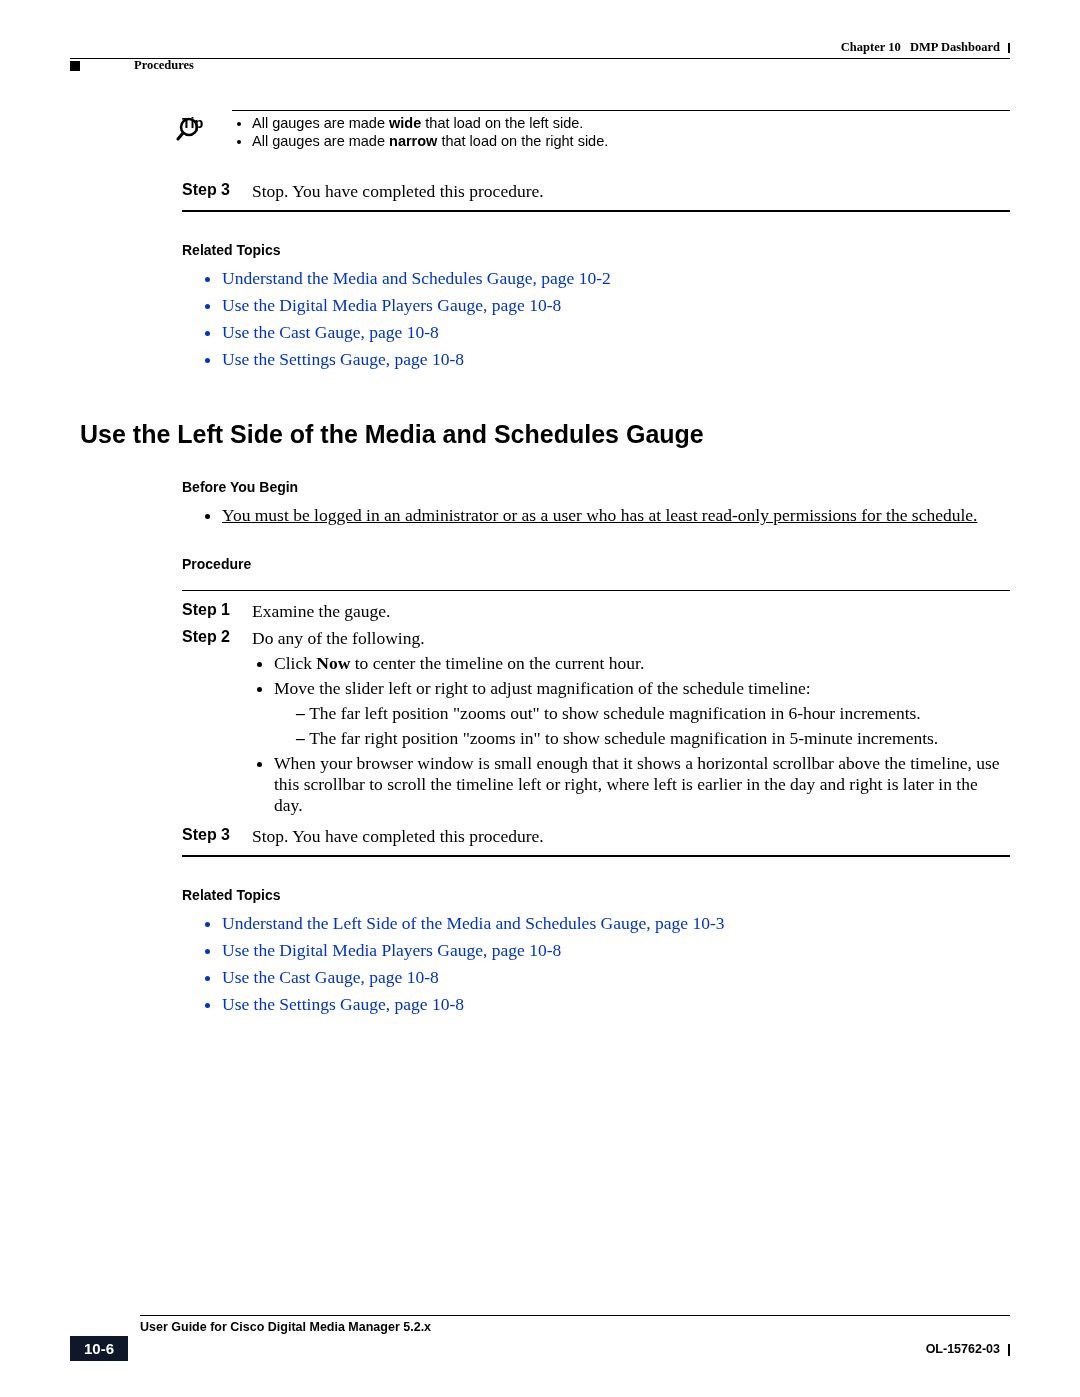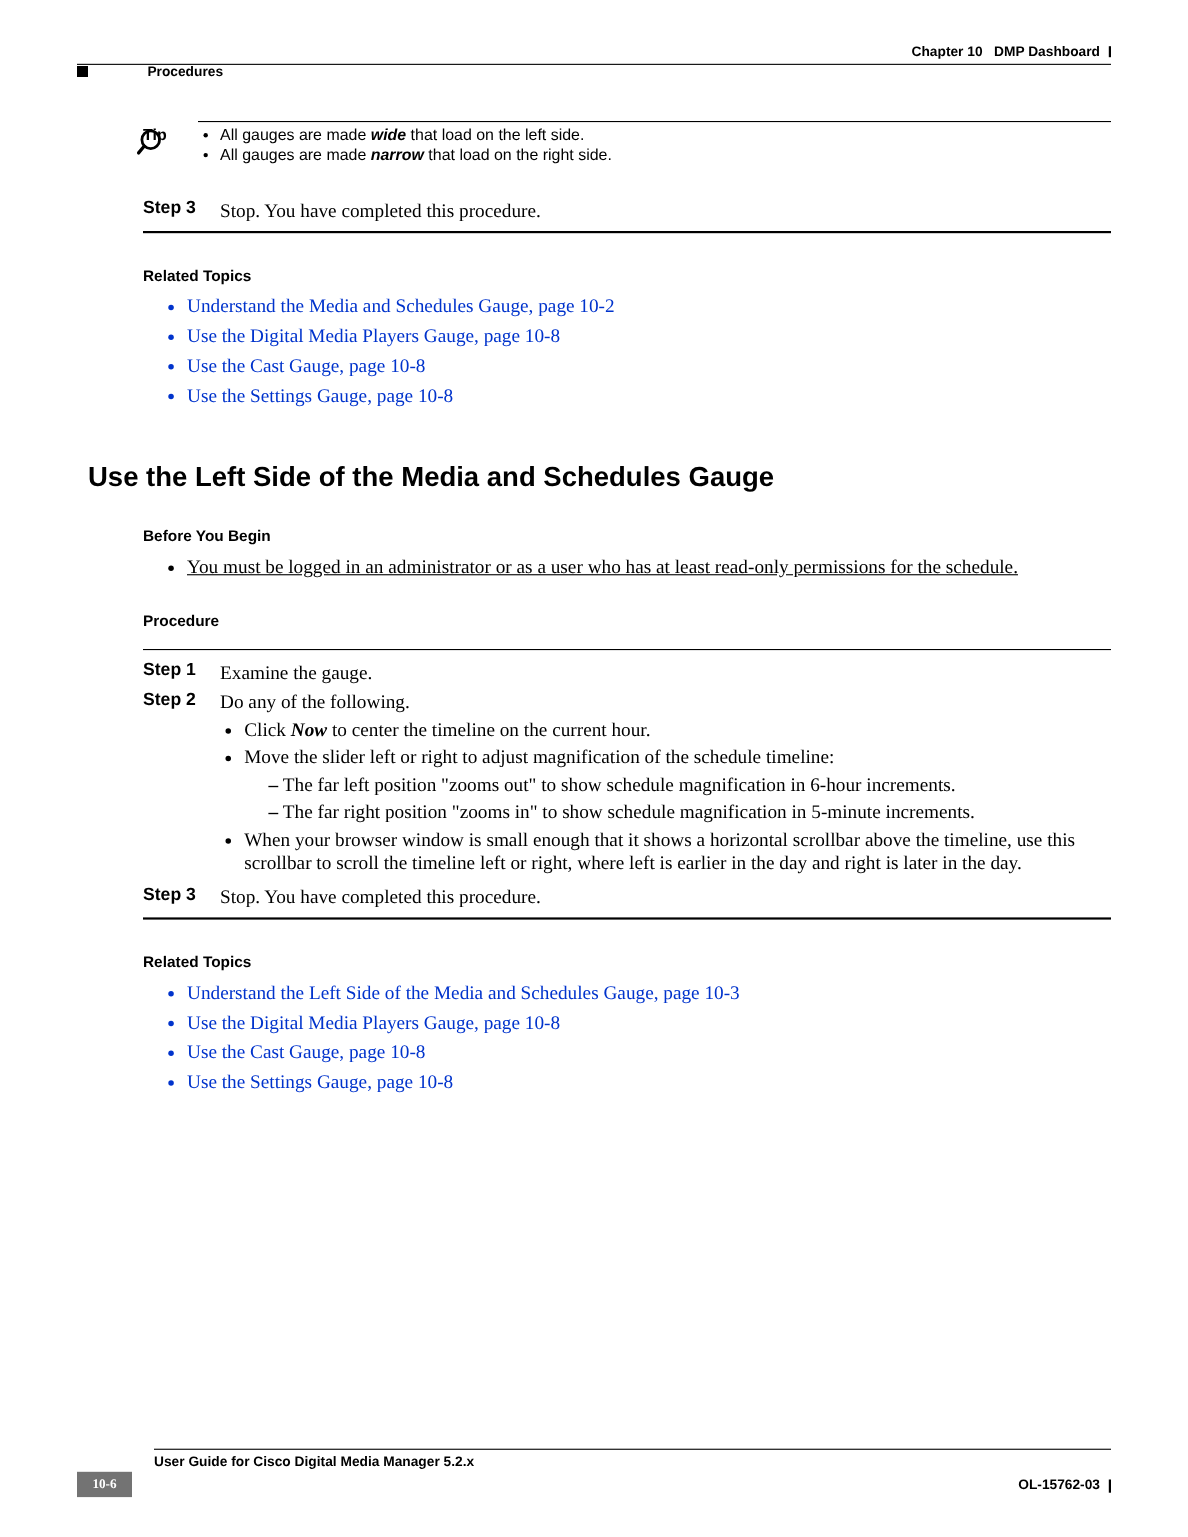--- a/index.html
+++ b/index.html
@@ -12,21 +12,21 @@
     font-size: 17px;
     color: #000;
   }
   .page {
     padding: 40px 70px 60px 70px;
   }
   .header {
     position: relative;
     height: 40px;
     margin-bottom: 30px;
-    font-family: Liberation Sans, sans-serif;
+    font-family: Liberation Serif, serif;
     font-size: 12.5px;
     font-weight: bold;
   }
   .header .rule {
     border-top: 1px solid #000;
     margin-top: 4px;
   }
   .header-left {
     position: absolute;
     left: 0;
@@ -54,21 +54,21 @@
     height: 10px;
     background: #000;
     margin-left: 0;
   }
   .header-left .procedures {
     font-weight: bold;
     padding-left: 46px;
   }
 
   .content {
-    margin-left: 60px;
+    margin-left: 112px;
     margin-right: 0;
   }
 
   .tip-block { margin-bottom: 20px; }
   .tip-icon {
     position: absolute;
     margin-left: -6px;
     margin-top: 6px;
   }
   .tip-rule {
@@ -193,44 +193,44 @@
     font-weight: bold;
   }
   .footer-gap { width: 70px; flex-shrink: 0; }
   .footer-title { padding-top: 4px; }
   .footer-bottom-row {
     display: flex;
     align-items: center;
     margin-top: 2px;
   }
   .page-tag {
-    background: #737373;
+    background: #0f172a;
     color: #fff;
-    font-family: Liberation Serif, serif;
-    font-weight: bold;
-    font-size: 12px;
+    font-family: Liberation Sans, sans-serif;
+    font-weight: bold;
+    font-size: 15px;
     padding: 4px 14px;
   }
   .footer-right {
     margin-left: auto;
     display: flex;
     align-items: flex-end;
     font-family: Arial, Helvetica, sans-serif;
     font-size: 12.5px;
     font-weight: bold;
   }
   .footer-right .bar-end {
     display: inline-block;
     width: 2px;
     height: 12px;
     background: #000;
     margin-left: 8px;
   }
 
-  .bold { font-weight: bold; font-style: italic; }
+  .bold { font-weight: bold; }
 </style>
 </head>
 <body>
 
 <div class="page">
 
   <div class="header">
     <div class="header-right">
       <span class="chap-text"><span>Chapter 10</span>&nbsp;&nbsp;&nbsp;<span>DMP Dashboard</span></span>
       <span class="bar-end"></span>

